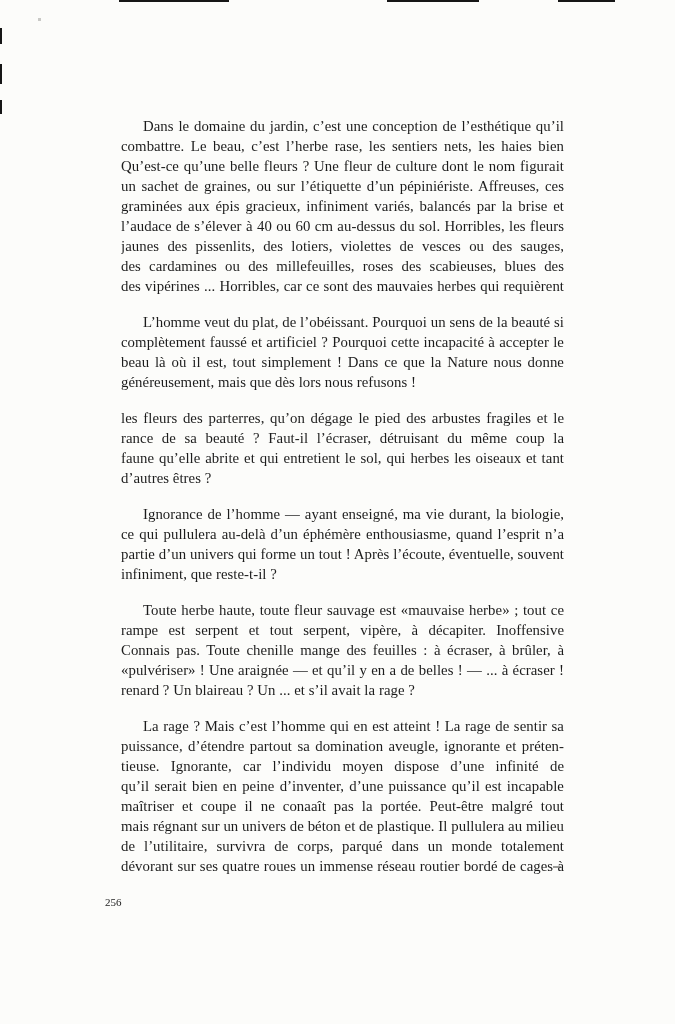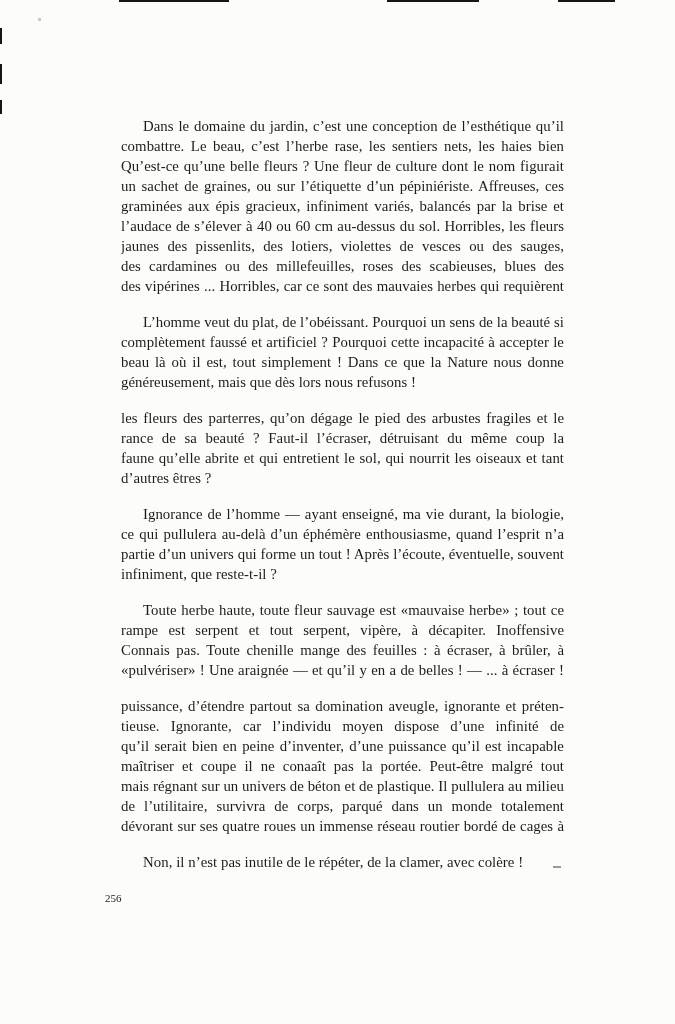--- a/index.html
+++ b/index.html
@@ -77,42 +77,41 @@
       </div>
       <div class="paragraph">
         <div class="line first">L’homme veut du plat, de l’obéissant. Pourquoi un sens de la beauté si</div>
         <div class="line">complètement faussé et artificiel ? Pourquoi cette incapacité à accepter le</div>
         <div class="line">beau là où il est, tout simplement ! Dans ce que la Nature nous donne</div>
         <div class="line last">généreusement, mais que dès lors nous refusons !</div>
       </div>
       <div class="paragraph">
         <div class="line">les fleurs des parterres, qu’on dégage le pied des arbustes fragiles et le</div>
         <div class="line">rance de sa beauté ? Faut-il l’écraser, détruisant du même coup la précieuse</div>
-        <div class="line">faune qu’elle abrite et qui entretient le sol, qui nourrit les oiseaux et tant</div>
+        <div class="line">faune qu’elle abrite et qui entretient le sol, qui herbes les oiseaux et tant</div>
         <div class="line last">d’autres êtres ?</div>
       </div>
       <div class="paragraph">
         <div class="line first">Ignorance de l’homme — ayant enseigné, ma vie durant, la biologie, je sais</div>
         <div class="line">ce qui pullulera au-delà d’un éphémère enthousiasme, quand l’esprit n’a pas</div>
         <div class="line">partie d’un univers qui forme un tout ! Après l’écoute, éventuelle, souvent</div>
         <div class="line last">infiniment, que reste-t-il ?</div>
       </div>
       <div class="paragraph">
         <div class="line first">Toute herbe haute, toute fleur sauvage est «mauvaise herbe» ; tout ce qui</div>
         <div class="line">rampe est serpent et tout serpent, vipère, à décapiter. Inoffensive couleuvre ?</div>
         <div class="line">Connais pas. Toute chenille mange des feuilles : à écraser, à brûler, à</div>
         <div class="line">«pulvériser» ! Une araignée — et qu’il y en a de belles ! — ... à écraser ! Un</div>
+        <div class="line last">renard ? Un blaireau ? Un ... et s’il avait la rage ?</div>
       </div>
       <div class="paragraph">
+        <div class="line first">La rage ? Mais c’est l’homme qui en est atteint ! La rage de sentir sa</div>
         <div class="line">puissance, d’étendre partout sa domination aveugle, ignorante et préten-</div>
         <div class="line">tieuse. Ignorante, car l’individu moyen dispose d’une infinité de techniques</div>
         <div class="line">qu’il serait bien en peine d’inventer, d’une puissance qu’il est incapable de</div>
         <div class="line">maîtriser et coupe il ne conaaît pas la portée. Peut-être malgré tout survivra-t-il</div>
         <div class="line">mais régnant sur un univers de béton et de plastique. Il pullulera au milieu</div>
         <div class="line">de l’utilitaire, survivra de corps, parqué dans un monde totalement artificiel,</div>
         <div class="line">dévorant sur ses quatre roues un immense réseau routier bordé de cages à</div>
       </div>
-      <div class="paragraph">
-        <div class="line first last">Non, il n’est pas inutile de le répéter, de la clamer, avec colère !</div>
-      </div>
       <div class="page-number">256</div>
     </div>
 </div>
 
 </body></html>

